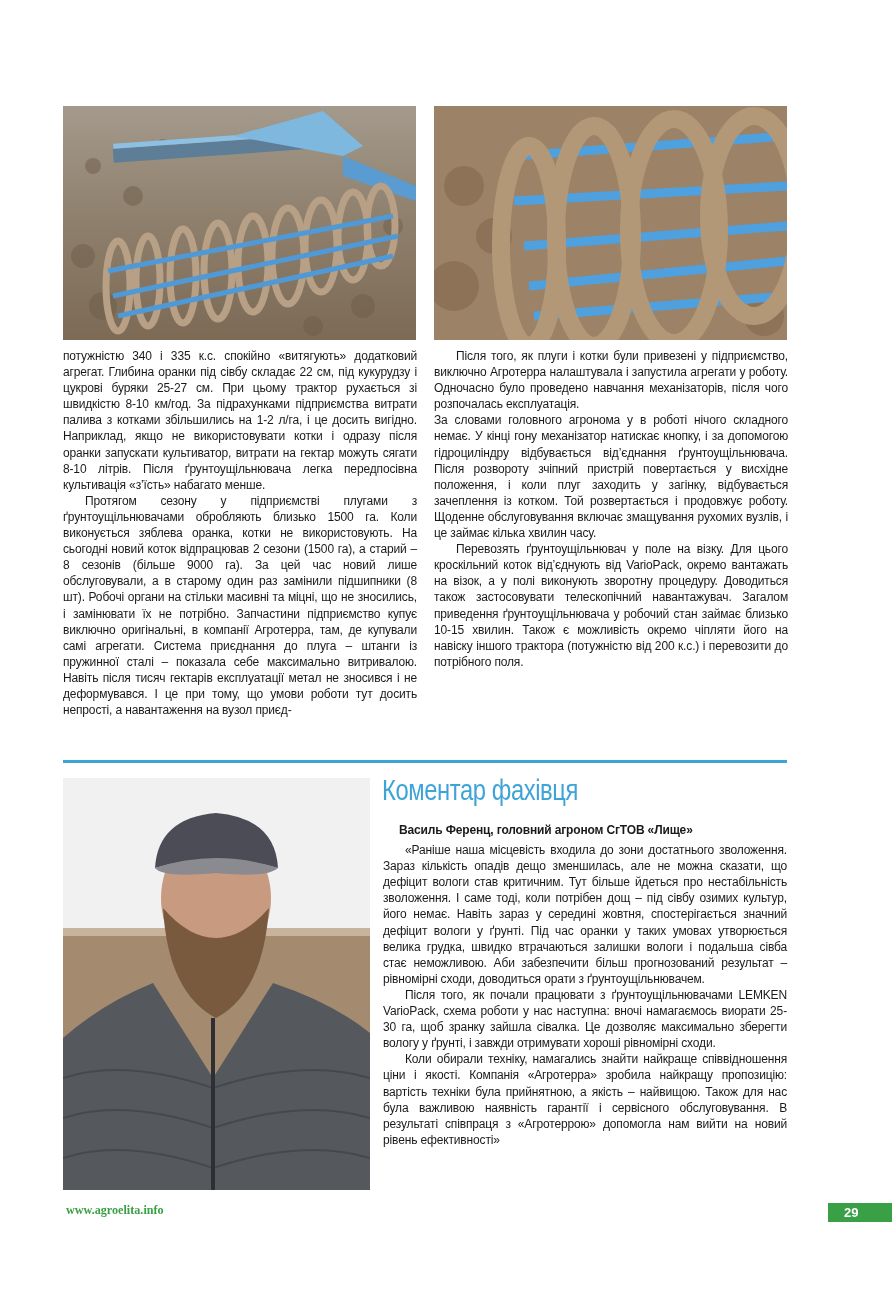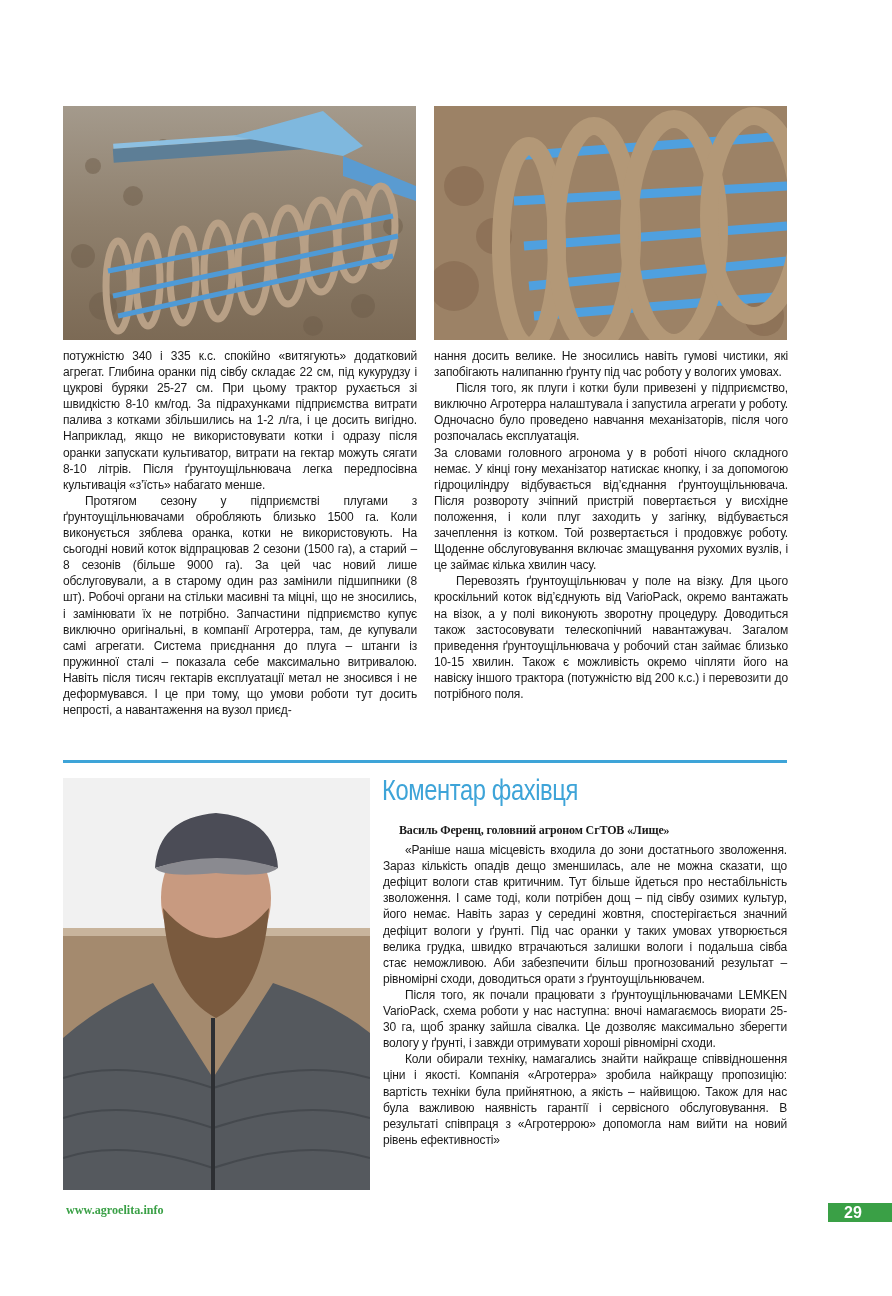--- a/index.html
+++ b/index.html
@@ -14,28 +14,28 @@
     letter-spacing: -0.15px;
   }
   .col p { margin: 0; }
   .col p.indent { text-indent: 22px; }
   .rule { position: absolute; left: 63px; top: 760px; width: 724px; height: 3px; background: #3ea4d8; }
   .comment-title {
     position: absolute; left: 382px; top: 774px; font-size: 29px; color: #3ea4d8;
     font-family: "Liberation Sans", sans-serif; transform: scaleX(0.82); transform-origin: left top;
     letter-spacing: -0.5px;
   }
-  .author { font-weight: bold; text-indent: 16px; margin-bottom: 4px !important; font-family: Liberation Serif, serif; }
+  .author { font-weight: bold; text-indent: 16px; margin-bottom: 4px !important; }
   .footer-url {
     position: absolute; left: 66px; top: 1202px; font-size: 13.5px; color: #3aa046;
     font-family: "Liberation Serif", serif; font-weight: bold; transform: scaleX(0.9); transform-origin: left top;
   }
   .page-badge {
     position: absolute; left: 828px; top: 1203px; width: 64px; height: 19px; background: #3aa046;
-    color: #ffffff; font-weight: bold; font-size: 16px; line-height: 19px; text-indent: 16px;
+    color: #ffffff; font-weight: bold; font-size: 13px; line-height: 19px; text-indent: 16px;
   }
 </style>
 </head>
 <body>
 
 <div class="photo" style="left:63px;top:106px;width:353px;height:234px;" title="Blue crosskill roller of LEMKEN VarioPack attached to a plough on tilled soil">
   <svg viewBox="0 0 353 234" preserveAspectRatio="none">
     <defs>
       <linearGradient id="soil1" x1="0" y1="0" x2="0" y2="1">
         <stop offset="0" stop-color="#a49a8c"></stop>
@@ -101,21 +101,20 @@
     </g>
   </svg>
 </div>
 
 <div class="col" style="left:63px;top:348px;width:354px;">
   <p>потужністю 340 і 335 к.с. спокійно «витягують» додатковий агрегат. Глибина оранки під сівбу складає 22 см, під кукурудзу і цукрові буряки 25-27 см. При цьому трактор рухається зі швидкістю 8-10 км/год. За підрахунками підприємства витрати палива з котками збільшились на 1-2 л/га, і це досить вигідно. Наприклад, якщо не використовувати котки і одразу після оранки запускати культиватор, витрати на гектар можуть сягати 8-10 літрів. Після ґрунтоущільнювача легка передпосівна культивація «з’їсть» набагато менше.</p>
   <p class="indent">Протягом сезону у підприємстві плугами з ґрунтоущільнювачами обробляють близько 1500 га. Коли виконується зяблева оранка, котки не використовують. На сьогодні новий коток відпрацював 2 сезони (1500 га), а старий – 8 сезонів (більше 9000 га). За цей час новий лише обслуговували, а в старому один раз замінили підшипники (8 шт). Робочі органи на стільки масивні та міцні, що не зносились, і замінювати їх не потрібно. Запчастини підприємство купує виключно оригінальні, в компанії Агротерра, там, де купували самі агрегати. Система приєднання до плуга – штанги із пружинної сталі –  показала себе максимально витривалою. Навіть після тисяч гектарів експлуатації метал не зносився і не деформувався. І це при тому, що умови роботи тут досить непрості, а навантаження на вузол приєд-</p>
 </div>
 
 <div class="col" style="left:434px;top:348px;width:354px;">
-  <p>нання досить велике. Не зносились навіть гумові чистики, які запобігають налипанню ґрунту під час роботу у вологих умовах.</p>
   <p class="indent">Після того, як плуги і котки були привезені у підприємство, виключно Агротерра налаштувала і запустила агрегати у роботу. Одночасно було проведено навчання механізаторів, після чого розпочалась експлуатація.</p>
   <p>За словами головного агронома у в роботі нічого складного немає. У кінці гону механізатор натискає кнопку, і за допомогою гідроциліндру відбувається від’єднання ґрунтоущільнювача. Після розвороту зчіпний пристрій повертається у висхідне положення, і коли плуг заходить у загінку, відбувається зачеплення із котком. Той розвертається і продовжує роботу. Щоденне обслуговування включає змащування рухомих вузлів, і це займає кілька хвилин часу.</p>
   <p class="indent">Перевозять ґрунтоущільнювач у поле на візку. Для цього кроскільний коток від’єднують від VarioPack, окремо вантажать на візок, а у полі виконують зворотну процедуру. Доводиться також застосовувати телескопічний навантажувач. Загалом приведення ґрунтоущільнювача у робочий стан займає близько 10-15 хвилин. Також є можливість окремо чіпляти його на навіску іншого трактора (потужністю від 200 к.с.) і перевозити до потрібного поля.</p>
 </div>
 
 <div class="rule"></div>
 
 <div class="photo" style="left:63px;top:778px;width:307px;height:412px;" title="Portrait of Vasyl Ferents in a cap and grey jacket standing in a field">
   <svg viewBox="0 0 307 412" preserveAspectRatio="none">
     <rect width="307" height="412" fill="#f1f1f1"></rect>

